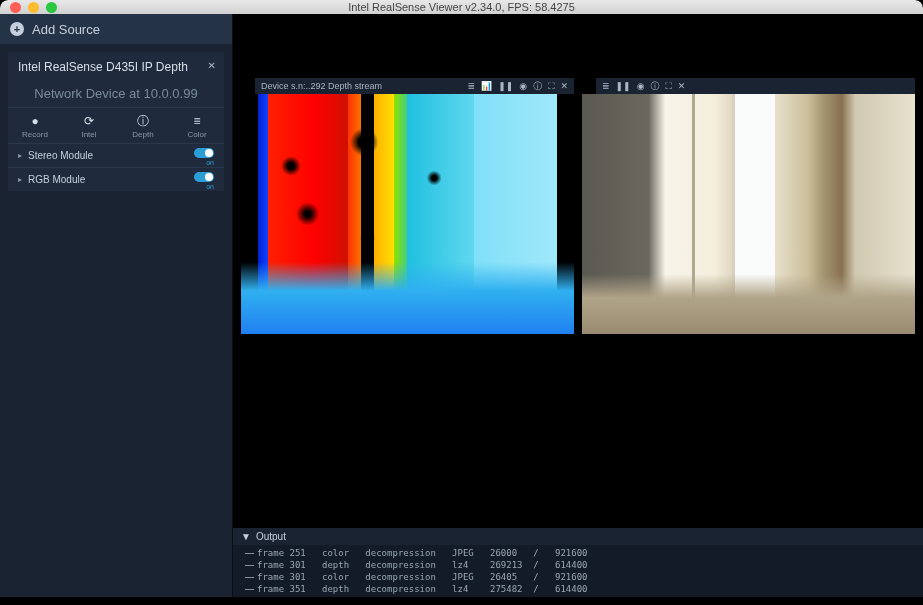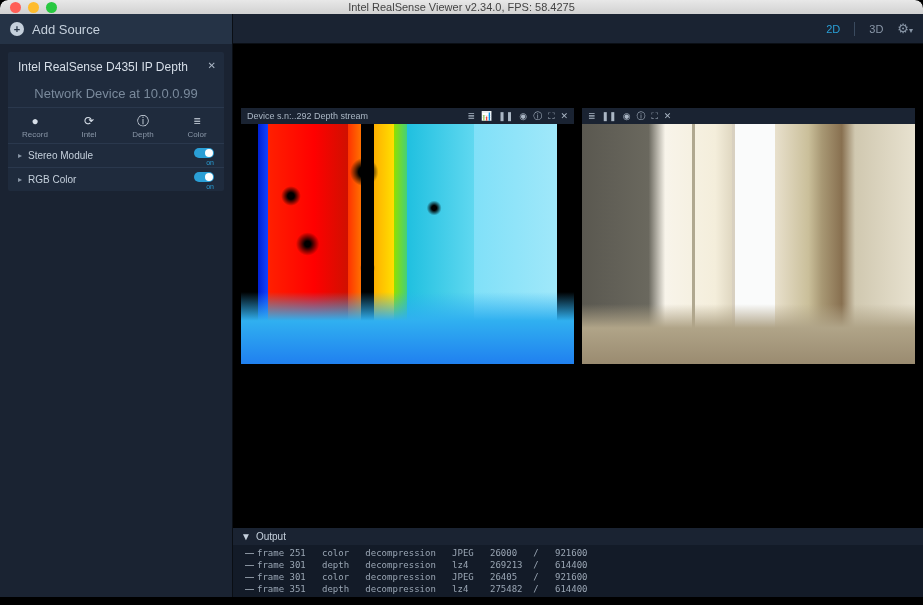--- a/index.html
+++ b/index.html
@@ -29,21 +29,21 @@
   .toggle-lbl { position:absolute; right:10px; top:15px; font-size:7px; color:#2a9fd6; }
   .main { flex:1; display:flex; flex-direction:column; background:#000; }
   .topbar { height:30px; background:#1a2332; display:flex; align-items:center; justify-content:flex-end; padding:0 10px; gap:10px; border-bottom:1px solid #0a0e14; }
   .view-btn { font-size:11px; color:#8a97a8; cursor:pointer; padding:2px 4px; }
   .view-btn.active { color:#2a9fd6; }
   .vdiv { width:1px; height:14px; background:#3a4a5e; }
   .gear { color:#8a97a8; font-size:13px; cursor:pointer; }
   .viewport { flex:1; display:flex; flex-direction:column; }
   .streams { display:flex; gap:8px; padding:80px 8px 8px 8px; }
   .stream { flex:1; position:relative; }
-  .stream-hdr { position:absolute; top:-16px; left:0; right:0; height:16px; background:#1a2332; display:flex; align-items:center; padding:0 6px; gap:6px; }
+  .stream-hdr { position:absolute; top:-16px; left:14px; right:0; height:16px; background:#1a2332; display:flex; align-items:center; padding:0 6px; gap:6px; }
   .stream-name { flex:1; color:#aab6c4; font-size:9px; }
   .stream-ico { color:#aab6c4; font-size:9px; cursor:pointer; }
   .canvas { width:100%; height:240px; background:#000; position:relative; overflow:hidden; }
   .depth-bg { position:absolute; inset:0; background:
     linear-gradient(90deg,
       #000 0%, #000 5%,
       #0020d0 5%, #1040ff 8%,
       #ff2000 8%, #ff0000 22%, #d01000 32%,
       #ff3000 32%, #ff7000 36%,
       #000 36%, #000 40%,
@@ -114,38 +114,30 @@
       <div class="stream-row">
         <span class="caret">▸</span>
         <span>Stereo Module</span>
         <div class="toggle">
             <div class="knob"></div>
           </div>
         <span class="toggle-lbl">on</span>
       </div>
       <div class="stream-row">
         <span class="caret">▸</span>
-        <span>RGB Color</span>
+        <span>RGB Module</span>
         <div class="toggle">
             <div class="knob"></div>
           </div>
         <span class="toggle-lbl">on</span>
       </div>
     </div>
   </div>
 
   <div class="main">
-    <div class="topbar">
-      <span class="view-btn active">2D</span>
-      <div class="vdiv"></div>
-      <span class="view-btn">3D</span>
-      <span class="gear">
-        <span>⚙</span><span style="font-size:8px;">▾</span>
-      </span>
-    </div>
 
     <div class="viewport">
       <div class="streams">
         <div class="stream">
           <div class="stream-hdr">
             <span class="stream-name">Device s.n:..292 Depth stream</span>
             <span class="stream-ico">≣</span>
             <span class="stream-ico">📊</span>
             <span class="stream-ico">❚❚</span>
             <span class="stream-ico">◉</span>

